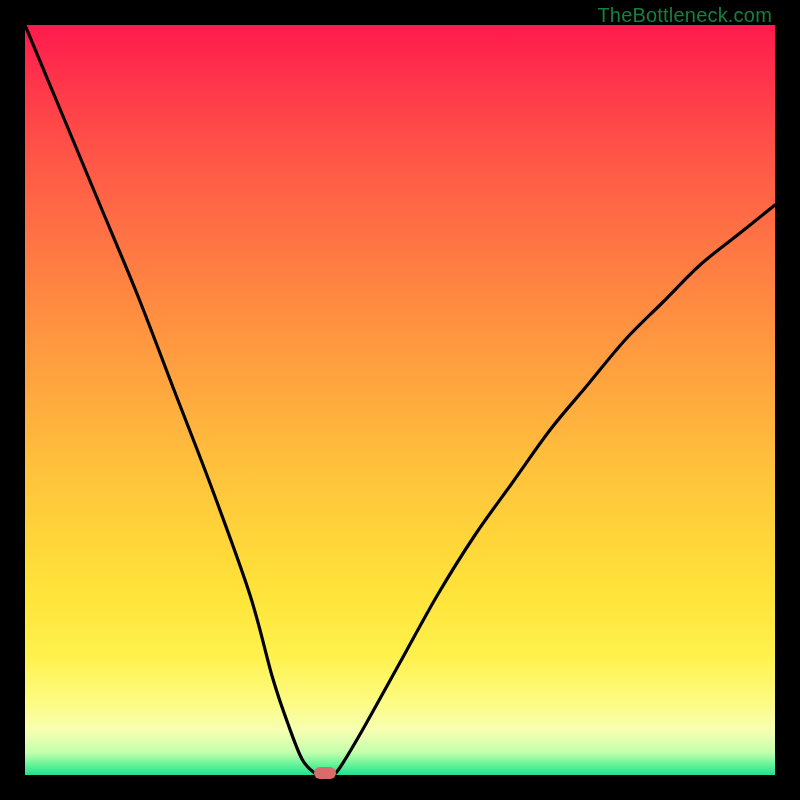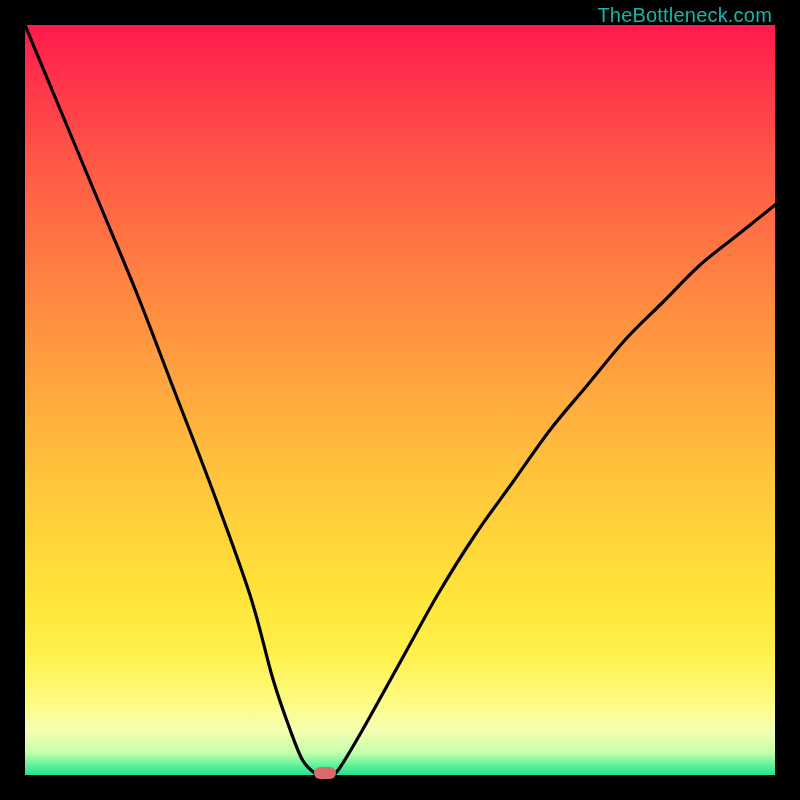--- a/index.html
+++ b/index.html
@@ -39,21 +39,21 @@
       #f7ffb1 94%,
       #c4ffad 97%,
       #6cf59a 98.5%,
       #22df8e 100%
     );
   }
   .watermark {
     position: absolute;
     top: 4px;
     right: 28px;
-    color: #14b8a6;
+    color: #15803d;
     font-size: 20px;
     letter-spacing: 0.2px;
     user-select: none;
   }
   svg.curve {
     position: absolute;
     left: 0;
     top: 0;
     width: 750px;
     height: 750px;

